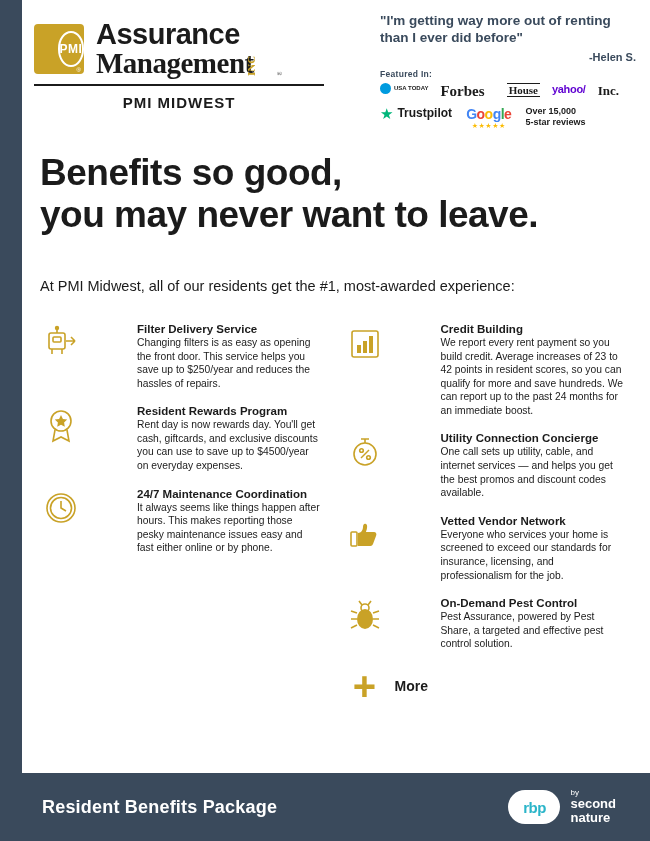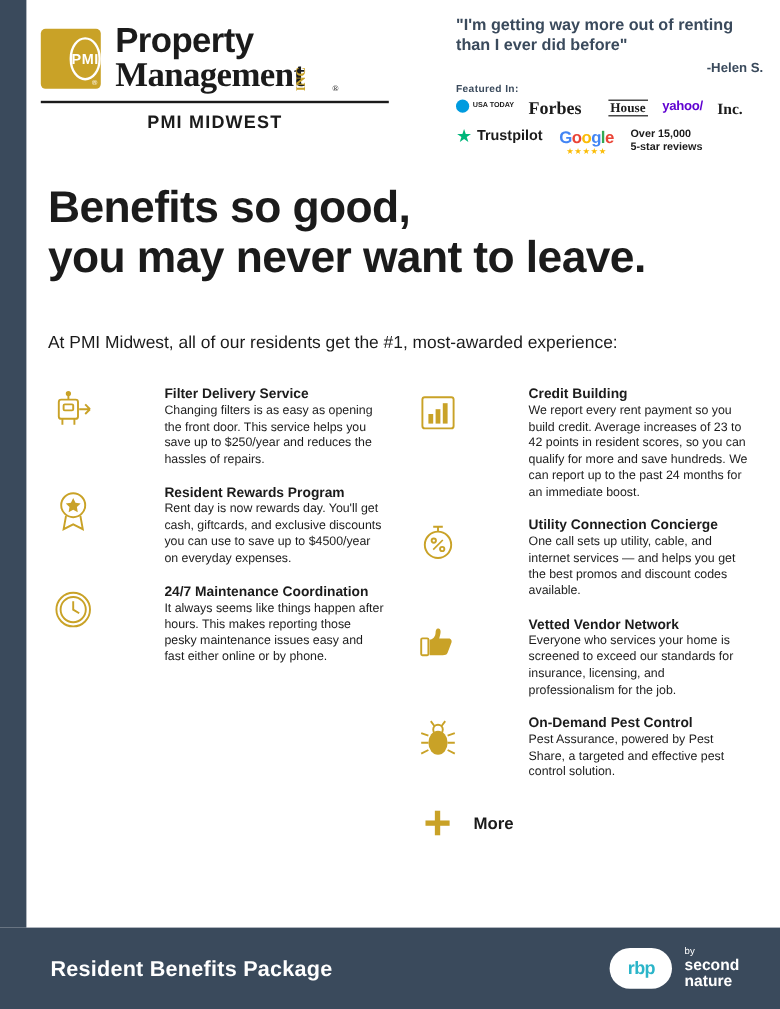--- a/index.html
+++ b/index.html
@@ -280,21 +280,21 @@
 
     <div class="logo-block">
       <div class="logo-row">
         <div class="pmi-badge">
           <div class="ring">
               <span>PMI</span>
             </div>
           <div class="reg">®</div>
         </div>
         <div class="wordmark">
-          <div class="w1">Property</div>
+          <div class="w1">Assurance</div>
           <div class="w2row">
             <div class="w2">Management</div>
             <div class="w3">INC</div>
             <div class="reg2">®</div>
           </div>
         </div>
       </div>
       <div class="logo-rule"></div>
       <div class="office-name">PMI MIDWEST</div>
     </div>

